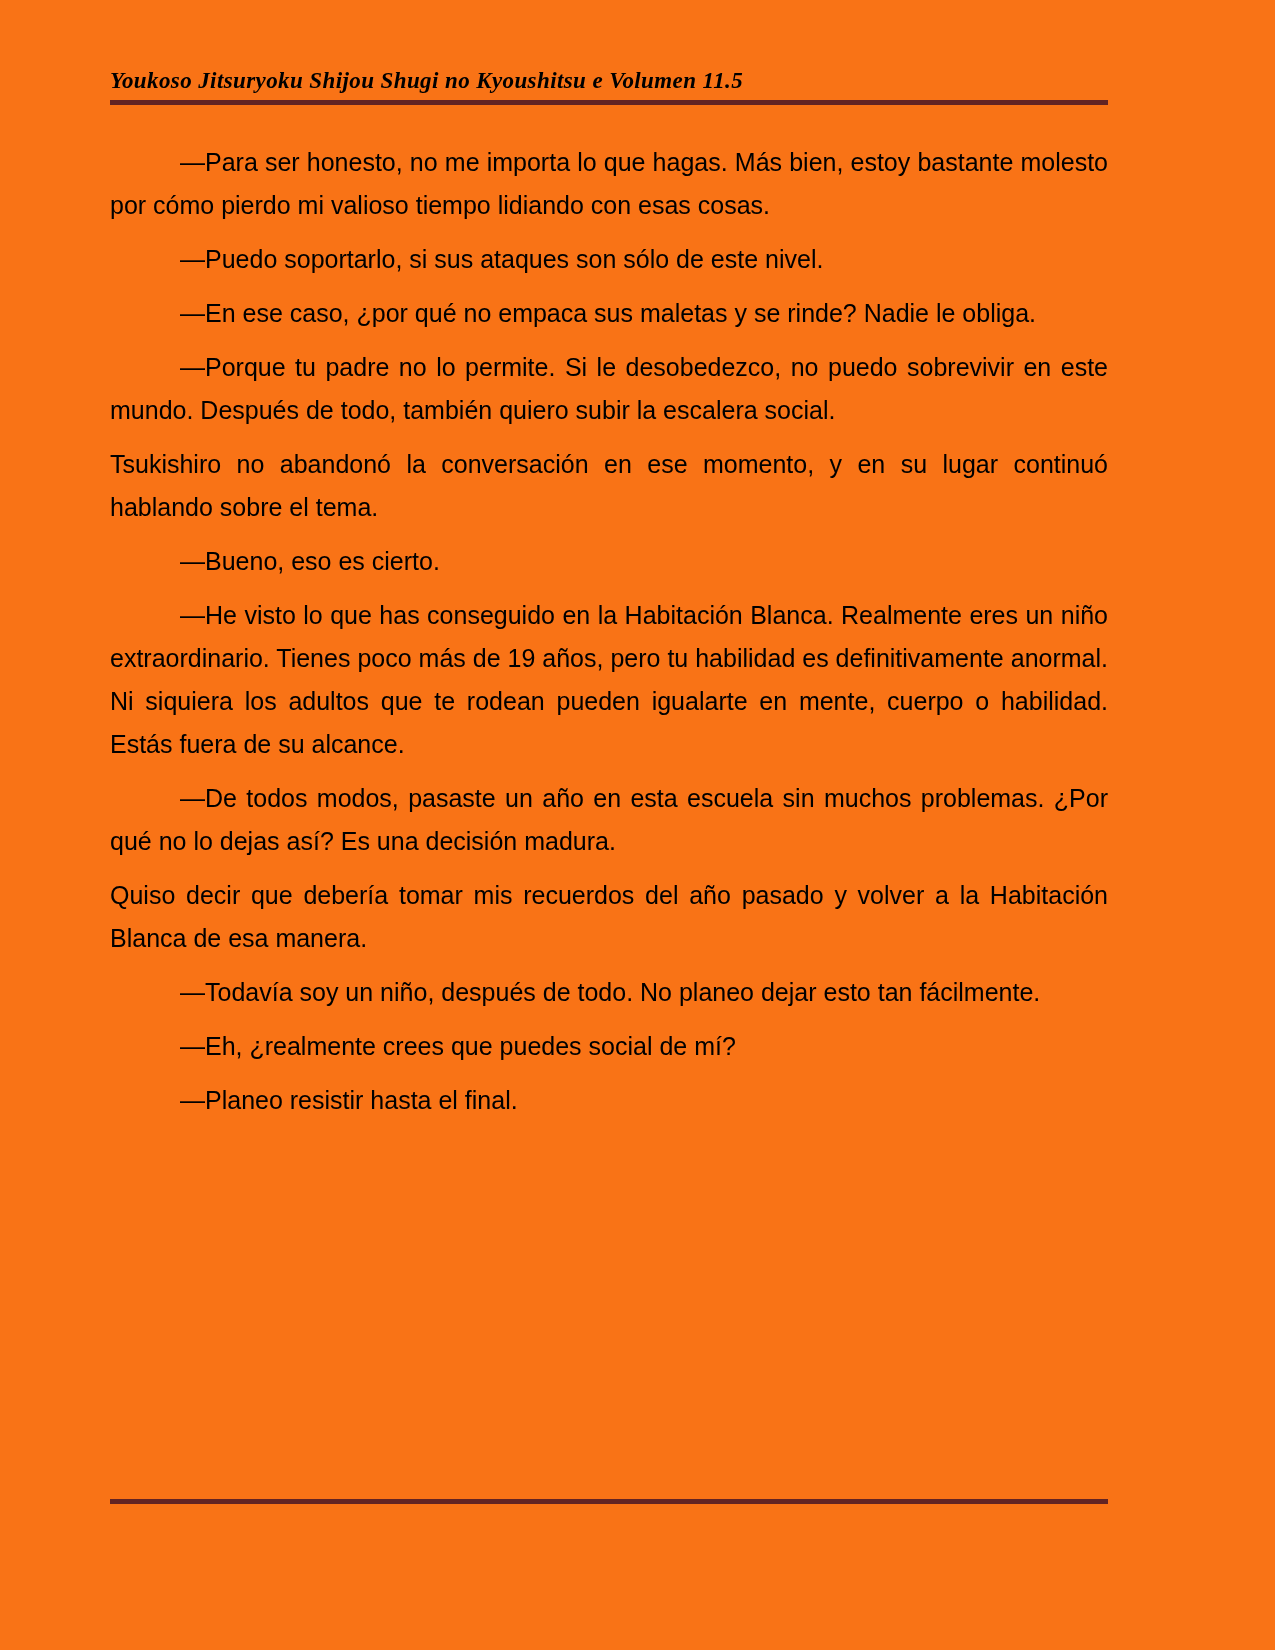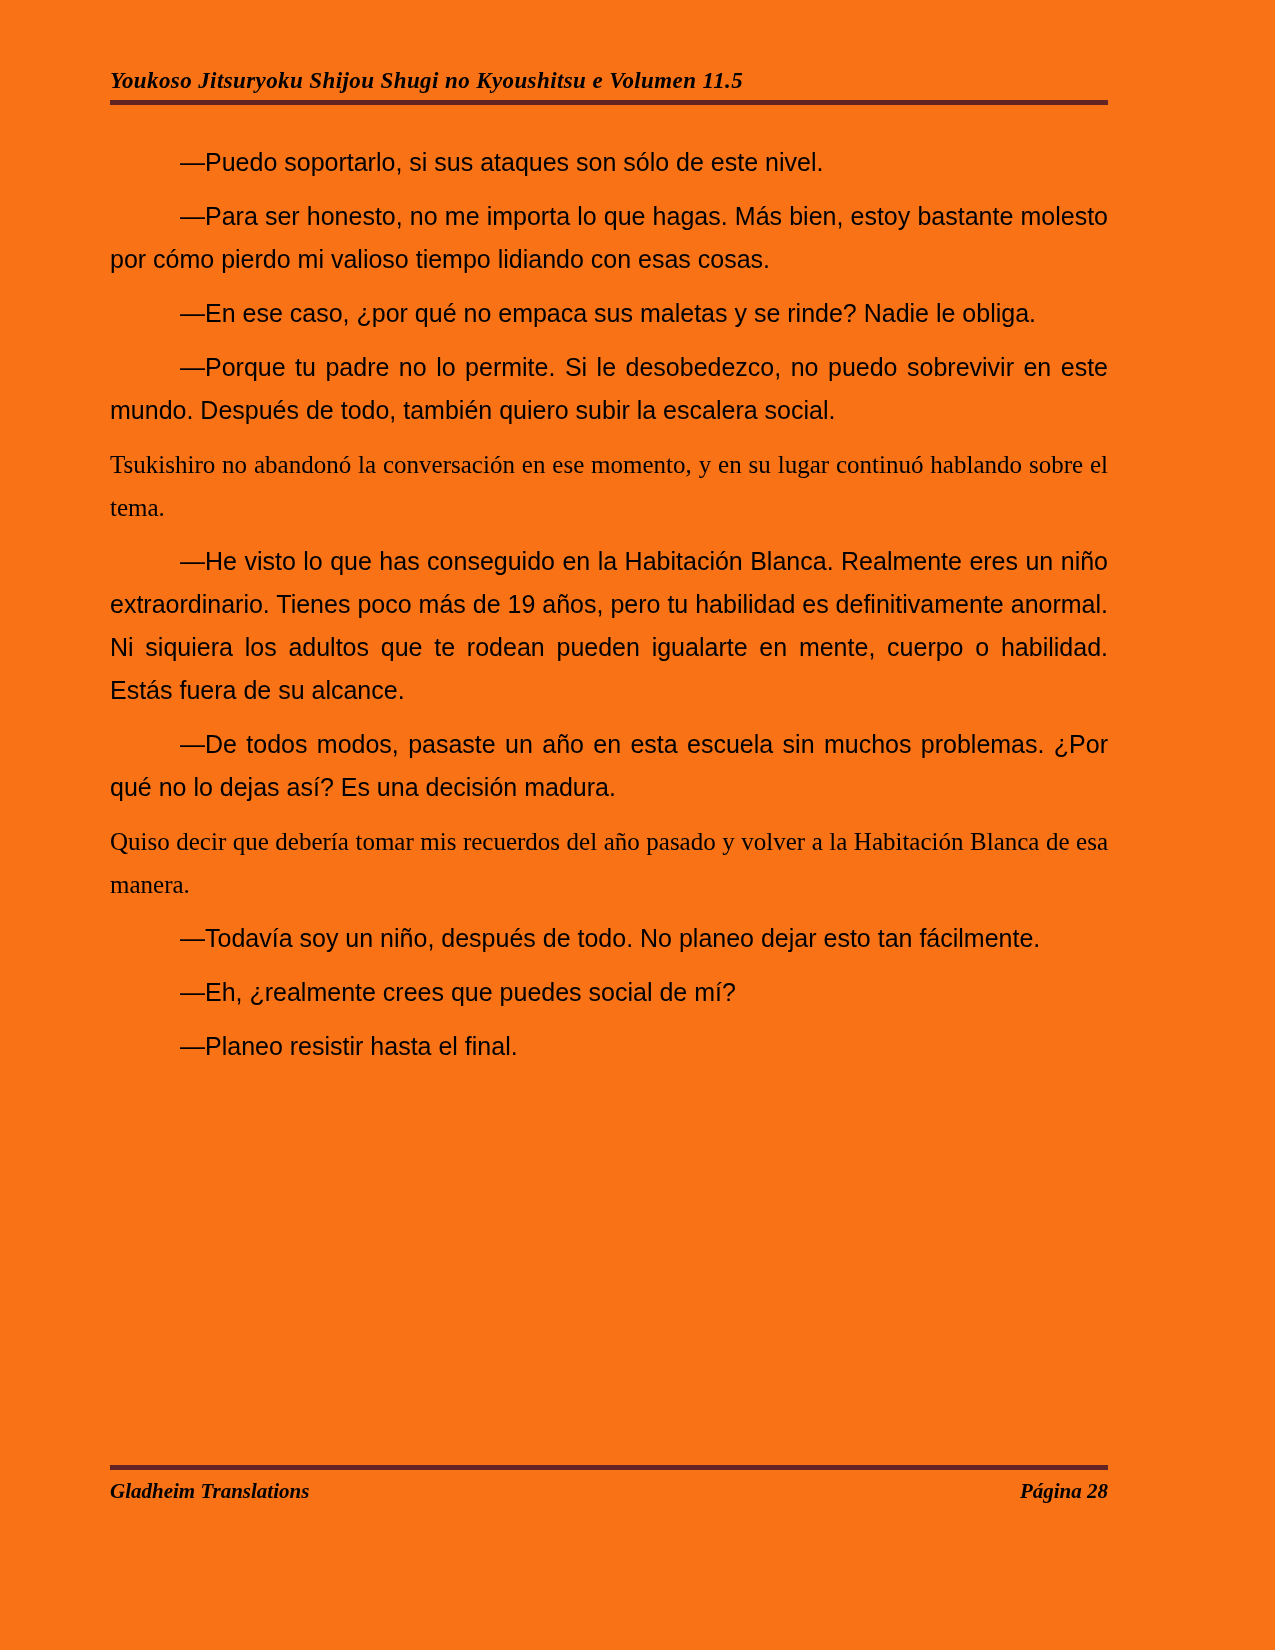--- a/index.html
+++ b/index.html
@@ -41,21 +41,20 @@
       line-height: 43px;
       text-align: justify;
       margin-bottom: 11px;
       color: #000000;
     }
     p.dialogue {
       text-indent: 70px;
     }
     p.narration {
       text-indent: 0;
-      font-family: Liberation Serif, serif;
     }
     .page-footer {
       position: absolute;
       left: 110px;
       right: 167px;
       bottom: 146px;
     }
     .footer-row {
       display: flex;
       justify-content: space-between;
@@ -72,34 +71,31 @@
 <body>
 
 <div class="page">
 
   <div class="page-header">
     <span class="header-title">Youkoso Jitsuryoku Shijou Shugi no Kyoushitsu e Volumen 11.5</span>
     <div class="rule-thickthin"></div>
   </div>
 
   <div class="page-body">
+    <p class="para dialogue">—Para ser honesto, no me importa lo que hagas. Más bien, estoy bastante molesto por cómo pierdo mi valioso tiempo lidiando con esas cosas.</p>
     <p class="para dialogue">—Puedo soportarlo, si sus ataques son sólo de este nivel.</p>
-    <p class="para dialogue">—Para ser honesto, no me importa lo que hagas. Más bien, estoy bastante molesto por cómo pierdo mi valioso tiempo lidiando con esas cosas.</p>
     <p class="para dialogue">—En ese caso, ¿por qué no empaca sus maletas y se rinde? Nadie le obliga.</p>
     <p class="para dialogue">—Porque tu padre no lo permite. Si le desobedezco, no puedo sobrevivir en este mundo. Después de todo, también quiero subir la escalera social.</p>
     <p class="para narration">Tsukishiro no abandonó la conversación en ese momento, y en su lugar continuó hablando sobre el tema.</p>
+    <p class="para dialogue">—Bueno, eso es cierto.</p>
     <p class="para dialogue">—He visto lo que has conseguido en la Habitación Blanca. Realmente eres un niño extraordinario. Tienes poco más de 19 años, pero tu habilidad es definitivamente anormal. Ni siquiera los adultos que te rodean pueden igualarte en mente, cuerpo o habilidad. Estás fuera de su alcance.</p>
     <p class="para dialogue">—De todos modos, pasaste un año en esta escuela sin muchos problemas. ¿Por qué no lo dejas así? Es una decisión madura.</p>
     <p class="para narration">Quiso decir que debería tomar mis recuerdos del año pasado y volver a la Habitación Blanca de esa manera.</p>
     <p class="para dialogue">—Todavía soy un niño, después de todo. No planeo dejar esto tan fácilmente.</p>
     <p class="para dialogue">—Eh, ¿realmente crees que puedes social de mí?</p>
     <p class="para dialogue">—Planeo resistir hasta el final.</p>
   </div>
 
   <div class="page-footer">
     <div class="rule-thickthin"></div>
-    <div class="footer-row">
-      <span>Gladheim Translations</span>
-      <span>Página 28</span>
-    </div>
   </div>
 
 </div>
 
 </body></html>

